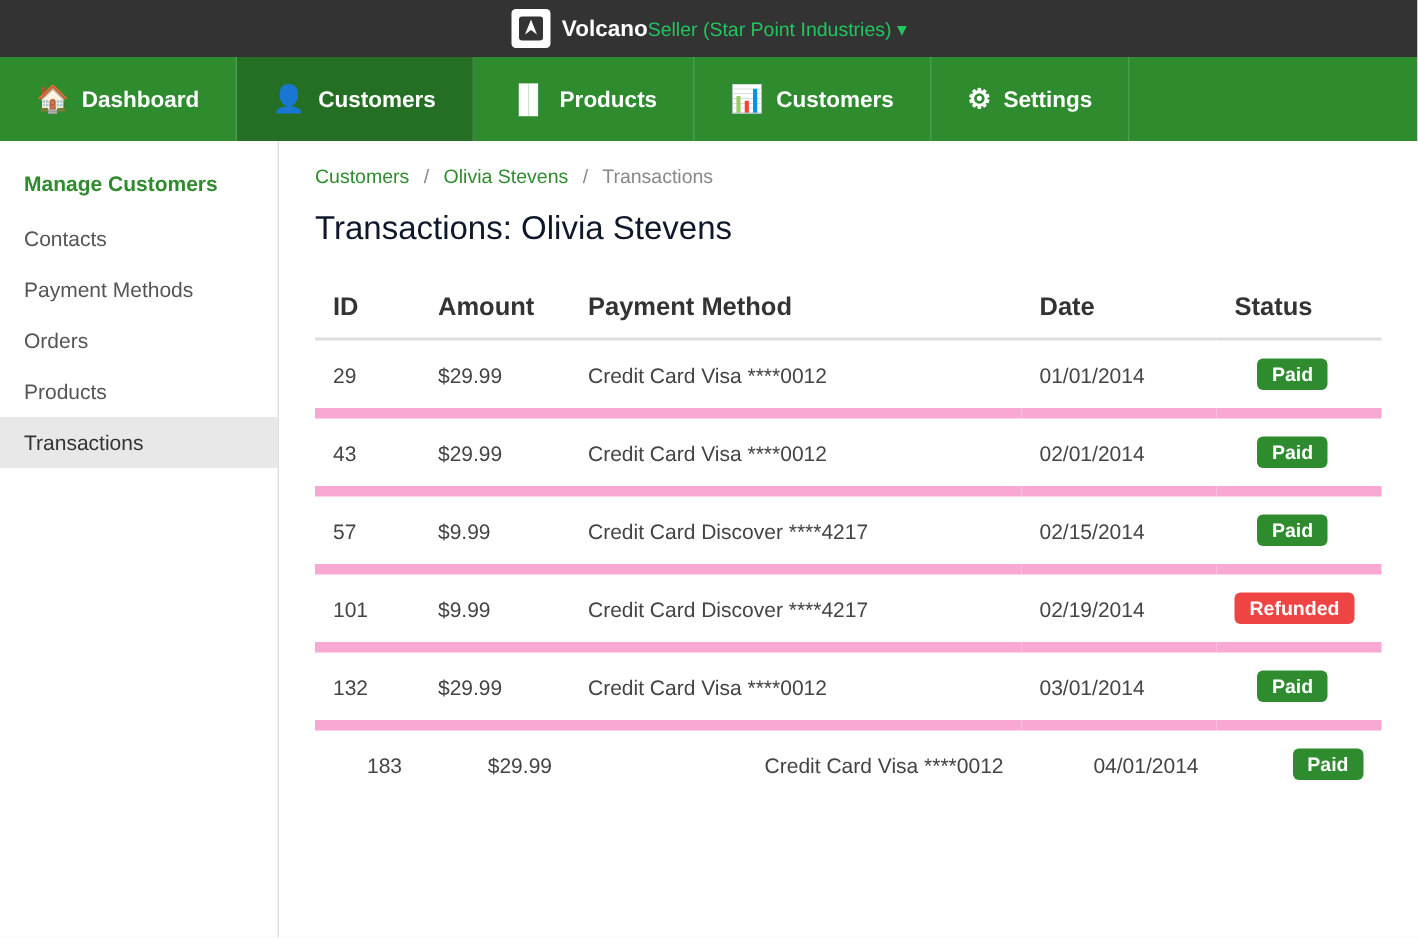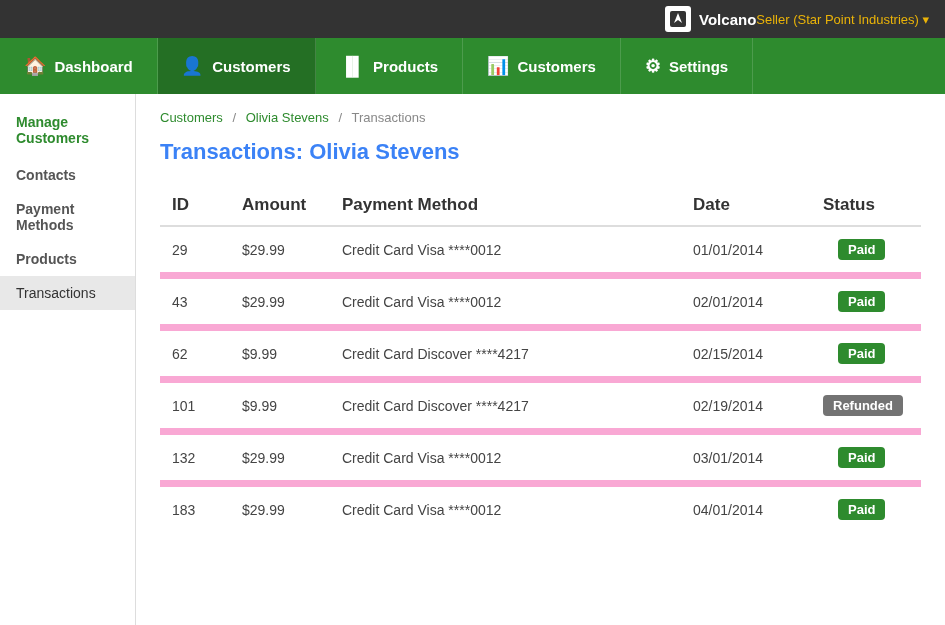--- a/index.html
+++ b/index.html
@@ -4,21 +4,21 @@
   <style>
     * { margin: 0; padding: 0; box-sizing: border-box; }
     body { font-family: Arial, Helvetica, sans-serif; font-size: 14px; background: #f5f5f5; width: 945px; height: 625px; overflow: hidden; }
 
     
     .top-bar {
       background: #333;
       height: 38px;
       display: flex;
       align-items: center;
-      justify-content: flex-end;
+      justify-content: center;
       padding: 0 16px;
     }
     .logo {
       display: flex;
       align-items: center;
       gap: 8px;
       color: #fff;
       font-size: 15px;
       font-weight: bold;
     }
@@ -26,21 +26,21 @@
       width: 26px;
       height: 26px;
       background: #fff;
       display: flex;
       align-items: center;
       justify-content: center;
       border-radius: 3px;
     }
     .logo-icon svg { width: 20px; height: 20px; }
     .seller-info {
-      color: #eab308;
+      color: #22c55e;
       font-size: 13px;
       display: flex;
       align-items: center;
       gap: 4px;
       cursor: pointer;
     }
 
     
     .nav-bar {
       background: #2e8b2e;
@@ -69,39 +69,38 @@
     .nav-icon { font-size: 18px; }
 
     
     .layout {
       display: flex;
       height: calc(625px - 38px - 56px);
     }
 
     
     .sidebar {
-      width: 136px;
+      width: 186px;
       background: #fff;
       border-right: 1px solid #ddd;
       padding-top: 10px;
     }
     .sidebar-heading {
       color: #2e8b2e;
       font-weight: bold;
       font-size: 14px;
       padding: 10px 16px 12px;
     }
     .sidebar-item {
       display: block;
       padding: 9px 16px;
       color: #555;
       font-size: 14px;
       cursor: pointer;
       text-decoration: none;
-      font-weight: bold;
     }
     .sidebar-item.active {
       background: #e8e8e8;
       color: #333;
       font-weight: normal;
     }
 
     
     .main {
       flex: 1;
@@ -124,58 +123,58 @@
     .breadcrumb .sep { margin: 0 6px; }
 
     
     .page-title {
       font-size: 22px;
       font-weight: bold;
       color: #333;
       margin-bottom: 20px;
     }
     .page-title span {
-      font-weight: bold;
-      color: #3b82f6;
+      font-weight: normal;
+      color: #0f172a;
     }
 
     
     table {
       width: 100%;
       border-collapse: collapse;
     }
     thead tr {
       border-bottom: 2px solid #ddd;
     }
     th {
       text-align: left;
       padding: 10px 12px;
       font-weight: bold;
       font-size: 17px;
       color: #333;
     }
     tbody tr {
       border-bottom: 7px solid #f9a8d4;
     }
-    tbody tr:last-child { border-bottom: none; }
+    tbody tr:last-child { border-bottom: none; text-align: right; }
     td {
       padding: 12px 12px;
       font-size: 14px;
       color: #444;
     }
     .badge {
       display: inline-block;
       padding: 3px 10px;
       border-radius: 4px;
       font-size: 13px;
       font-weight: bold;
       color: #fff;
     }
     .badge-paid { background: #2e8b2e; margin-left: 15px; }
-    .badge-refunded { background: #737373; }
+    .badge-refunded { background: #ef4444; }
 
     .col-id { width: 70px; }
     .col-amount { width: 100px; }
     .col-method { width: auto; }
     .col-date { width: 130px; }
     .col-status { width: 110px; }
   </style>
 </head>
 <body>
 
@@ -219,20 +218,23 @@
 
 <div class="layout">
 
   <aside class="sidebar">
     <div class="sidebar-heading">Manage Customers</div>
     <a class="sidebar-item">
       <span>Contacts</span>
     </a>
     <a class="sidebar-item">
       <span>Payment Methods</span>
+    </a>
+    <a class="sidebar-item">
+      <span>Orders</span>
     </a>
     <a class="sidebar-item">
       <span>Products</span>
     </a>
     <a class="sidebar-item active">
       <span>Transactions</span>
     </a>
   </aside>
 
   <main class="main">
@@ -273,21 +275,21 @@
           <tr>
       <td class="col-id">43</td>
       <td class="col-amount">$29.99</td>
       <td class="col-method">Credit Card Visa ****0012</td>
       <td class="col-date">02/01/2014</td>
       <td class="col-status">
         <span class="badge badge-paid">Paid</span>
       </td>
     </tr>
           <tr>
-      <td class="col-id">62</td>
+      <td class="col-id">57</td>
       <td class="col-amount">$9.99</td>
       <td class="col-method">Credit Card Discover ****4217</td>
       <td class="col-date">02/15/2014</td>
       <td class="col-status">
         <span class="badge badge-paid">Paid</span>
       </td>
     </tr>
           <tr>
       <td class="col-id">101</td>
       <td class="col-amount">$9.99</td>

